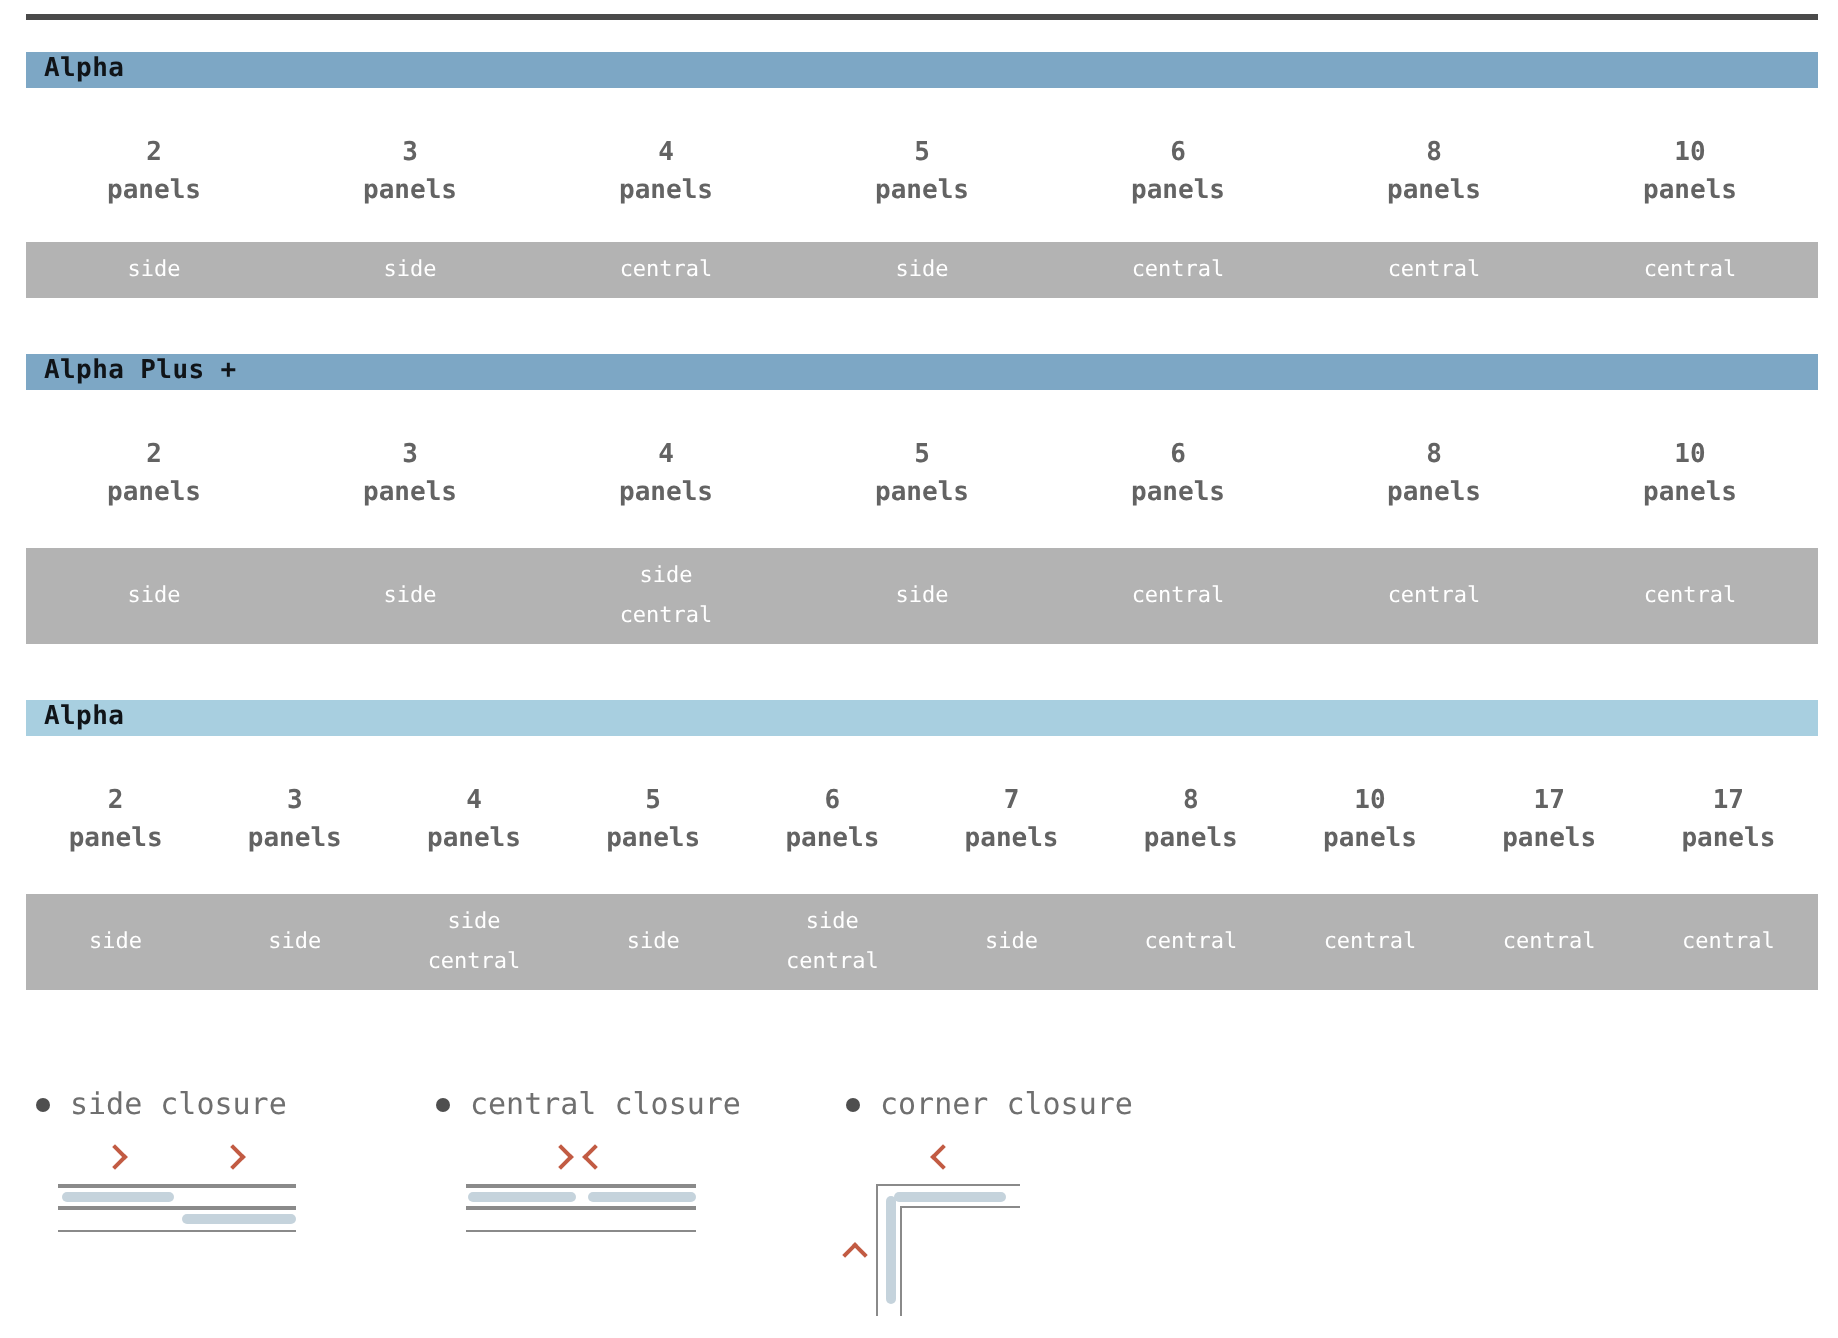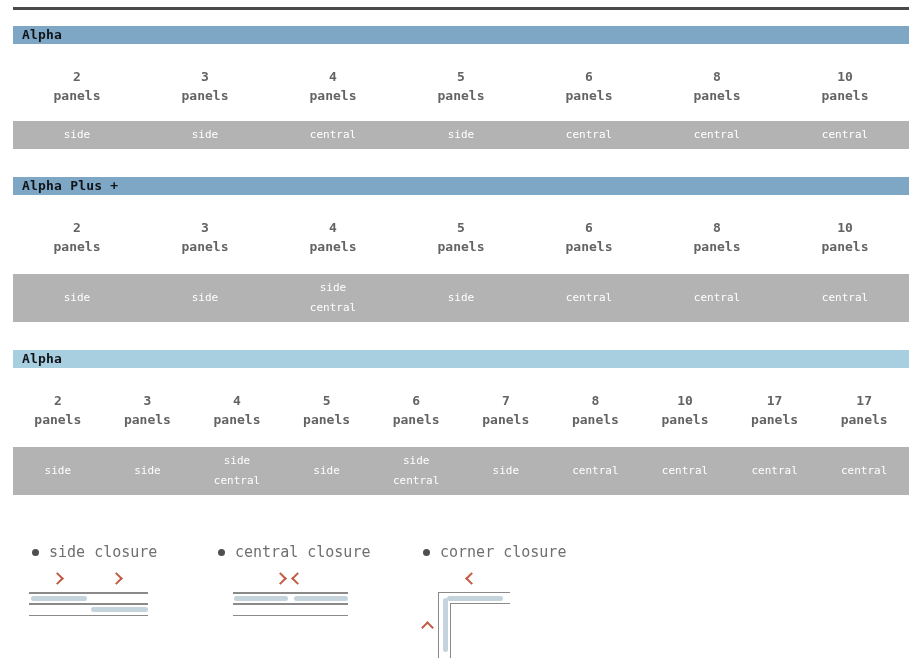--- a/index.html
+++ b/index.html
@@ -202,21 +202,21 @@
 central</div>
         <div class="cell">side</div>
         <div class="cell">central</div>
         <div class="cell">central</div>
         <div class="cell">central</div>
         <div class="cell">central</div>
       </div>
     </div>
 
     <div class="legend">
-      <div class="legend-item" style="left:19px">
+      <div class="legend-item" style="left:5px">
         <span class="bullet"></span>
         <span>side closure</span>
       </div>
       <div class="legend-item" style="left:410px">
         <span class="bullet"></span>
         <span>corner closure</span>
       </div>
       <div class="legend-item" style="left:205px">
         <span class="bullet"></span>
         <span>central closure</span>

